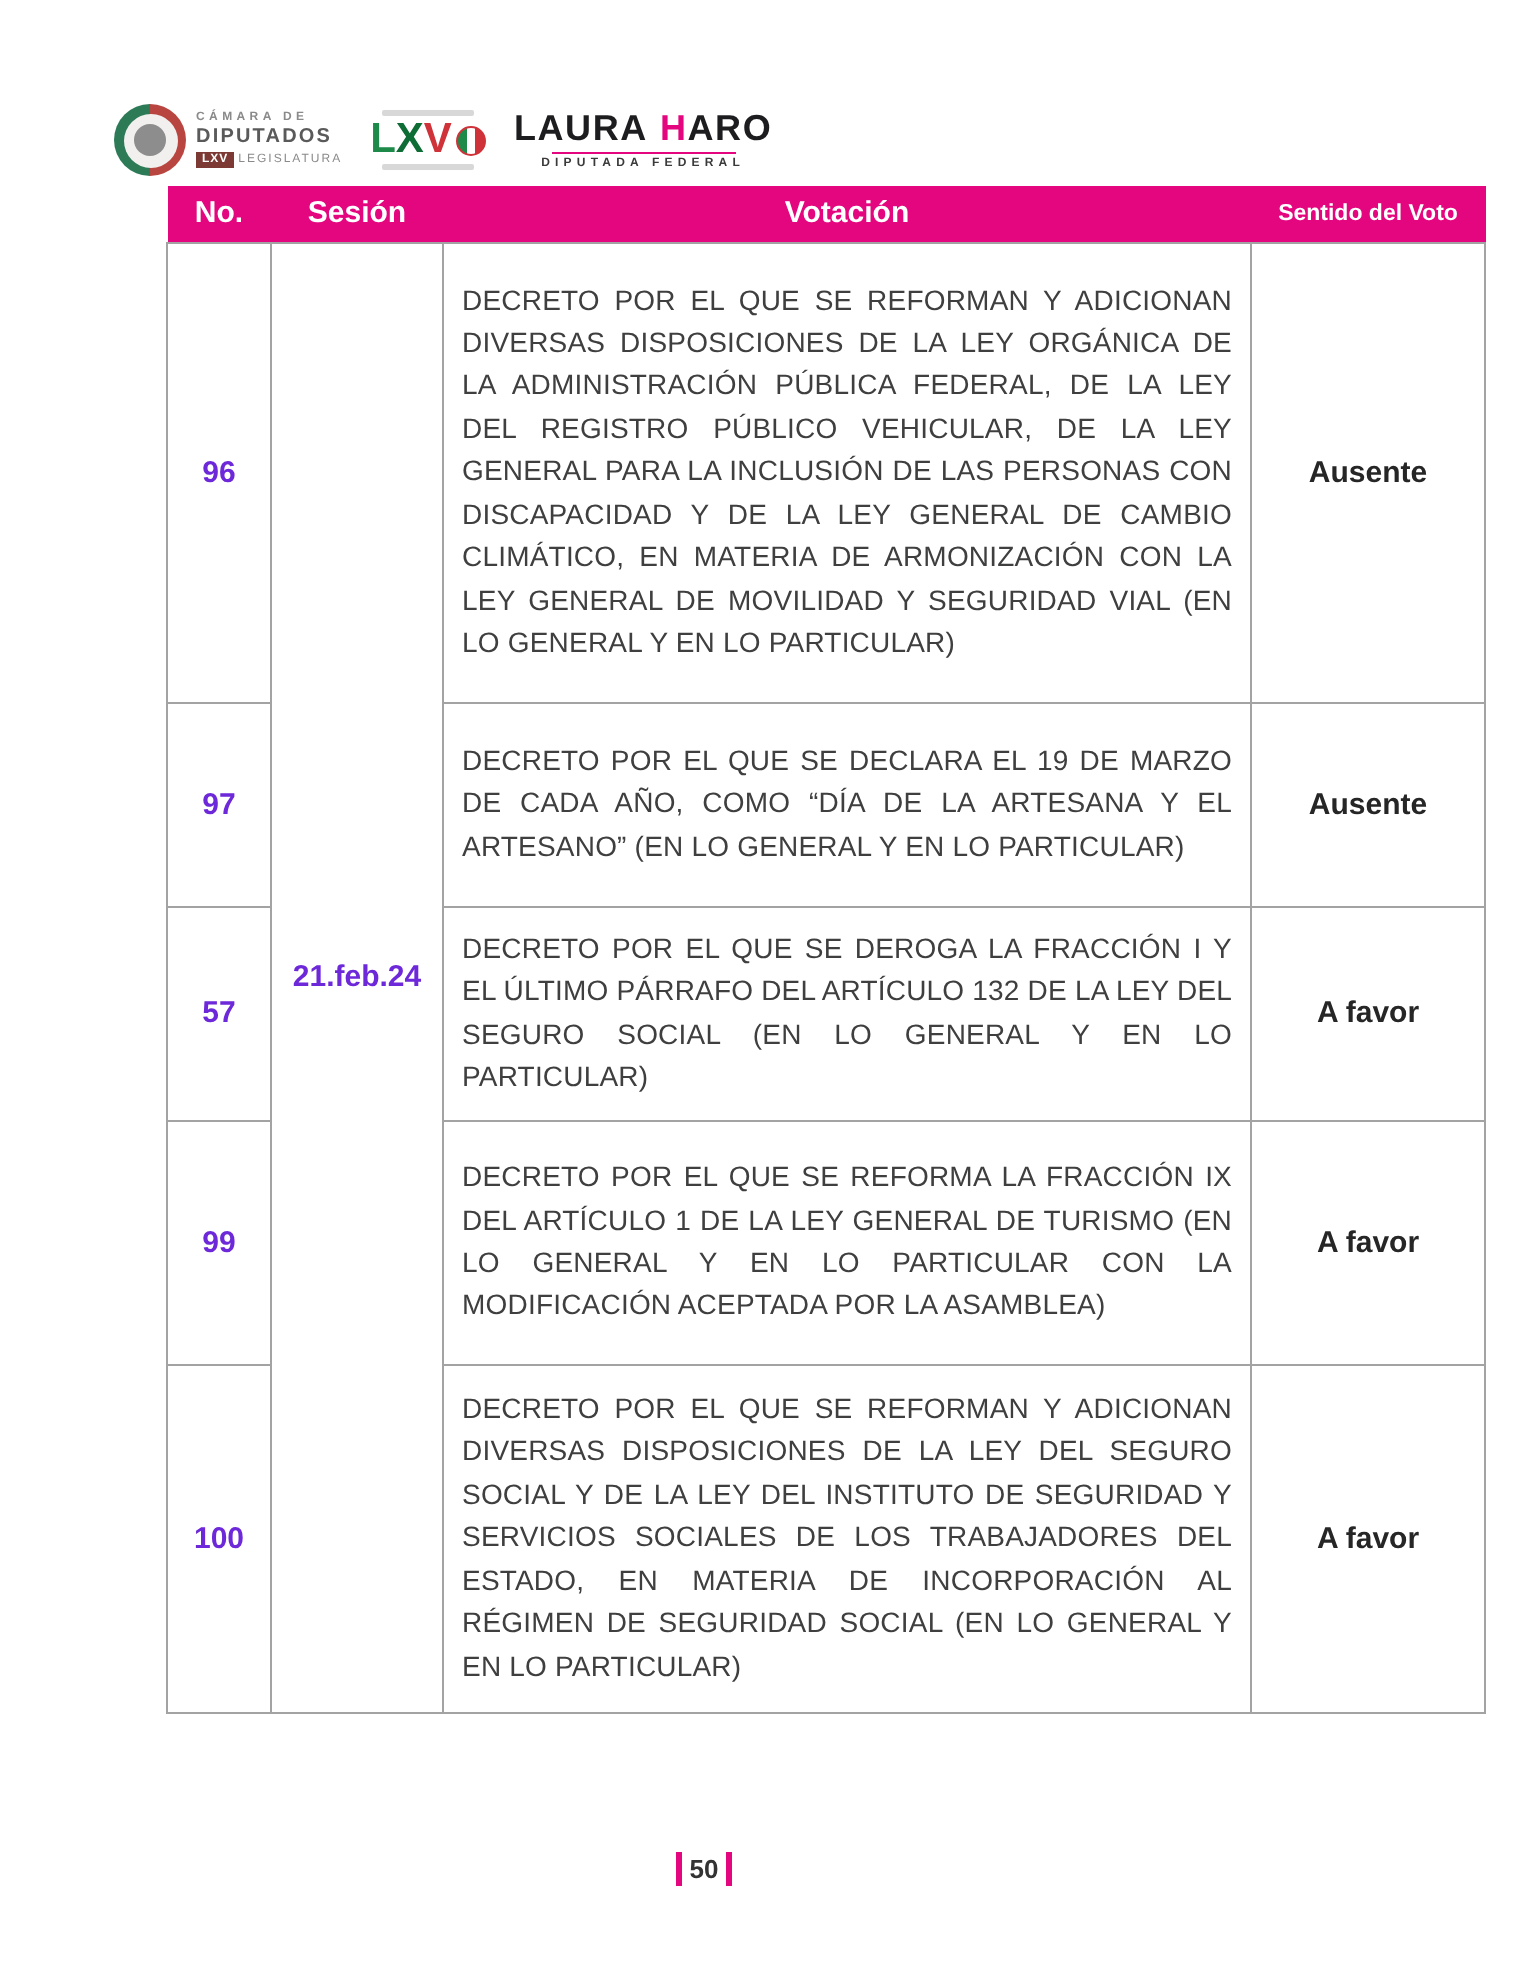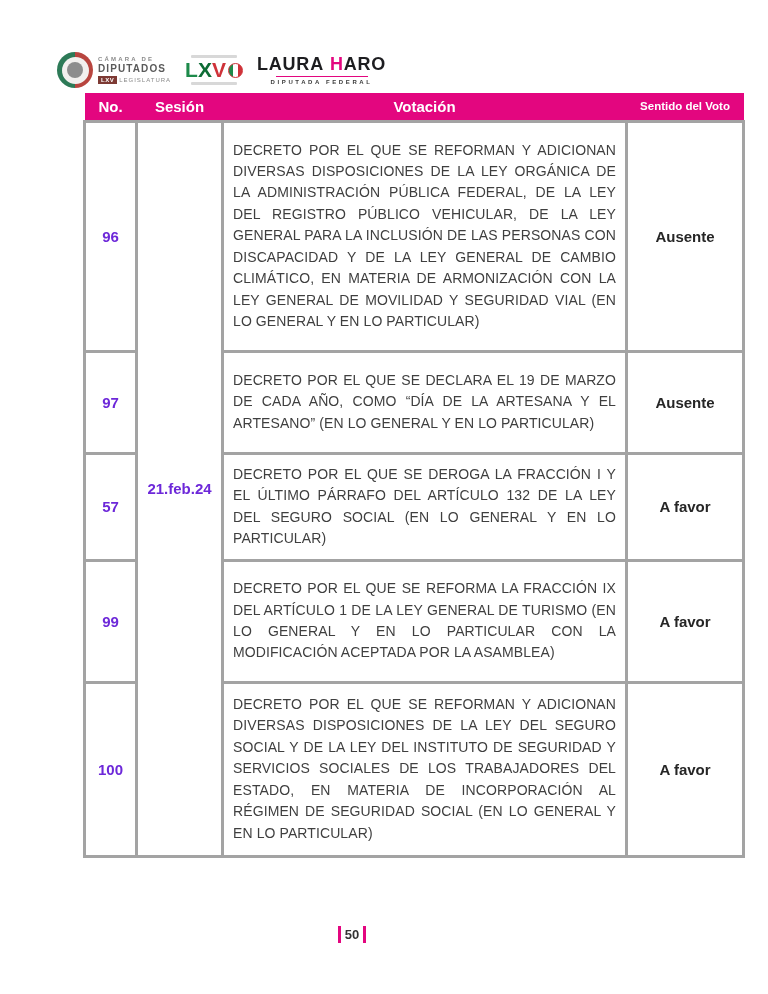--- a/index.html
+++ b/index.html
@@ -83,21 +83,21 @@
     font-weight: bold;
     font-size: 15px;
     text-align: center;
     vertical-align: middle;
     border: none;
     padding: 0;
   }
   .vote-table th.th-sen { font-size: 11.5px; }
 
   .vote-table td {
-    border: 3px solid #a3a3a3;
+    border: 1px solid #a3a3a3;
     background: #ffffff;
     vertical-align: middle;
   }
   td.cell-no, td.cell-ses {
     text-align: center;
     font-weight: bold;
     font-size: 15px;
     color: #6d28d9;
   }
   td.cell-vot {

